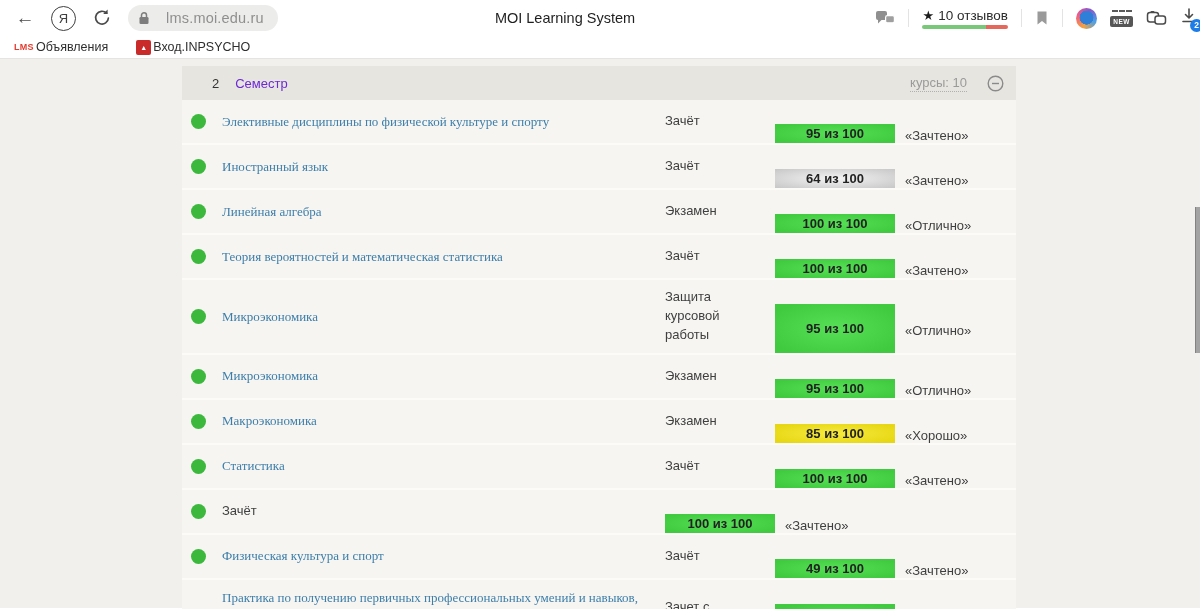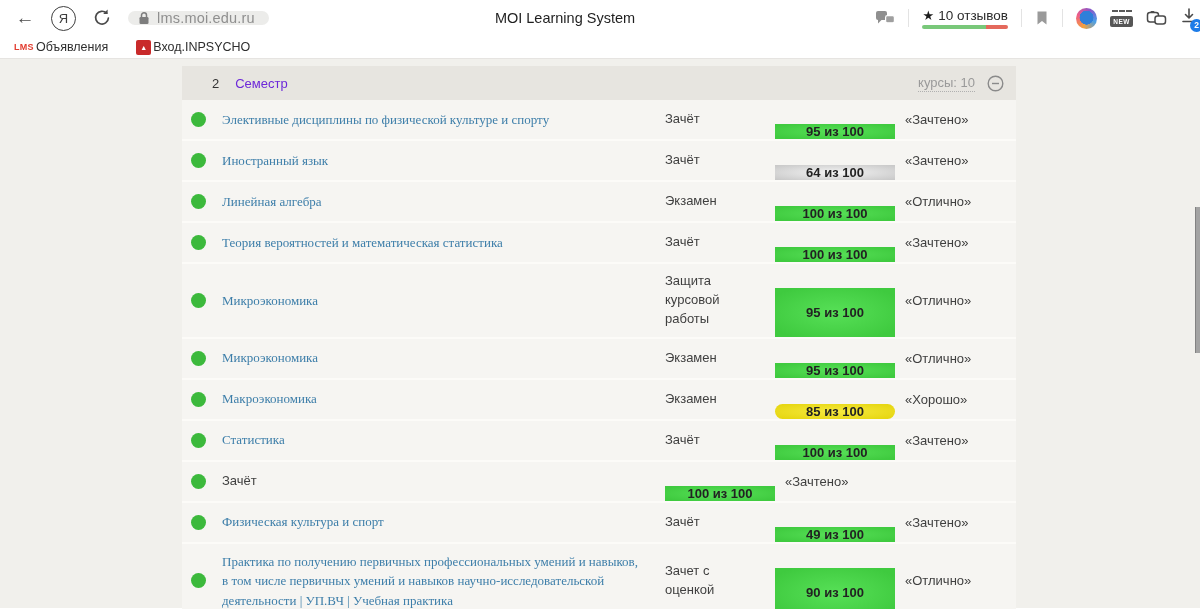--- a/index.html
+++ b/index.html
@@ -6,22 +6,22 @@
   html,body { width:1200px; height:609px; overflow:hidden; background:#fff;
     font-family:"Liberation Sans","DejaVu Sans",sans-serif; }
 
   
   .browser-top { position:relative; height:36px; background:#fff; }
   .left-controls { position:absolute; left:12px; top:0; height:36px; display:flex; align-items:center; gap:13px; }
   .nav-btn { width:26px; height:26px; display:flex; align-items:center; justify-content:center;
     color:#4a4a4a; font-size:19px; cursor:pointer; }
   .ya-circle { width:25px; height:25px; border:1.6px solid #3f3f3f; border-radius:50%;
     display:flex; align-items:center; justify-content:center; font-size:13px; color:#3f3f3f; font-weight:400; }
-  .addr-pill { height:14px; min-width:140px; background:#ececea; border-radius:13px;
-    display:flex; align-items:center; gap:7px; padding:0 14px 0 10px; }
+  .addr-pill { height:26px; min-width:140px; background:#ececea; border-radius:13px;
+    display:flex; align-items:center; gap:16px; padding:0 14px 0 10px; }
   .addr-url { font-size:14.5px; color:#8f8f8f; letter-spacing:.2px; }
   .page-title { position:absolute; left:0; right:70px; text-align:center; line-height:36px;
     font-size:14.5px; color:#1f1f1f; pointer-events:none; }
   .right-controls { position:absolute; right:2px; top:0; height:36px; display:flex; align-items:center; gap:13px; }
   .vdiv { width:1px; height:18px; background:#e3e3e3; }
   .reviews { display:flex; flex-direction:column; align-items:center; cursor:pointer; }
   .reviews-text { display:flex; align-items:center; gap:4px; font-size:13.5px; color:#2c2c2c; }
   .reviews-star { font-size:13px; color:#1c1c1c; }
   .reviews-bar { width:86px; height:4px; border-radius:2px; margin-top:2px;
     background:linear-gradient(to right,#79c87a 0 74%,#e4695c 74% 100%); }
@@ -47,38 +47,38 @@
   .lms-fav { color:#e23b2e; font-size:9px; font-weight:700; letter-spacing:.3px; }
   .crest-fav { width:15px; height:15px; background:#c92a2a; border-radius:2px;
     display:flex; align-items:center; justify-content:center; color:#fff; font-size:7px; }
 
   
   .content { position:relative; height:549px; background:#f1f0ec; padding-top:7px; }
   .course-table { margin-left:182px; width:834px; }
   .sem-bar { height:34px; background:#e7e5e0; display:flex; align-items:center; padding:0 12px 0 30px; }
   .sem-num { font-size:13px; color:#333; margin-right:16px; }
   .sem-title { font-size:13px; color:#6d28d9; }
-  .sem-right { margin-left:auto; display:flex; align-items:center; gap:12px; cursor:pointer; }
+  .sem-right { margin-left:auto; display:flex; align-items:center; gap:20px; cursor:pointer; }
   .courses-label { font-size:13px; color:#9a9a9a; border-bottom:1px dotted #b0b0b0; padding-bottom:1px; }
   .toggle-svg { display:block; }
 
   .row { display:grid; grid-template-columns:40px 443px 110px 120px 121px;
     min-height:38px; background:#f6f5f2; border-bottom:2px solid #fcfbf8; }
   .cell-dot { display:flex; align-items:center; padding-left:9px; }
   .dot { width:15px; height:15px; border-radius:50%; background:#3cb93c; }
   .course-link { display:flex; align-items:center; color:#3d7ea9; font-size:13px;
     line-height:1.5; text-decoration:none; padding:8px 18px 8px 0; cursor:pointer;font-family:Liberation Serif, serif; }
   .cell-type { display:flex; align-items:center; font-size:13px; color:#3f3f3f;
     line-height:1.45; padding:8px 20px 8px 0; }
   .badge { display:flex; align-items:center; justify-content:center;
     font-size:13px; font-weight:600; color:#222;margin-top:24px; }
   .badge--green  { background:radial-gradient(ellipse at center,#57e057 0%,#3fca3f 85%); }
-  .badge--yellow { background:radial-gradient(ellipse at center,#f6ea40 0%,#e7d713 85%);border-radius:14px; }
+  .badge--yellow { background:radial-gradient(ellipse at center,#f6ea40 0%,#e7d713 85%); }
   .badge--gray   { background:radial-gradient(ellipse at center,#f4f4f4 0%,#c9c9c9 95%); }
-  .cell-grade { display:flex; align-items:center; font-size:13px; color:#3f3f3f; padding-left:10px; }
+  .cell-grade { display:flex; align-items:center; font-size:13px; color:#3f3f3f; padding-left:10px;margin-top:28px; }
 
   .scroll-thumb { position:absolute; right:0; top:207px; width:5px; height:146px;
     background:#a3a3a3; border-left:1px solid #828282; cursor:pointer; }
 </style>
 </head>
 <body>
 
 <div class="browser-top">
   <div class="left-controls">
     <div class="nav-btn">

